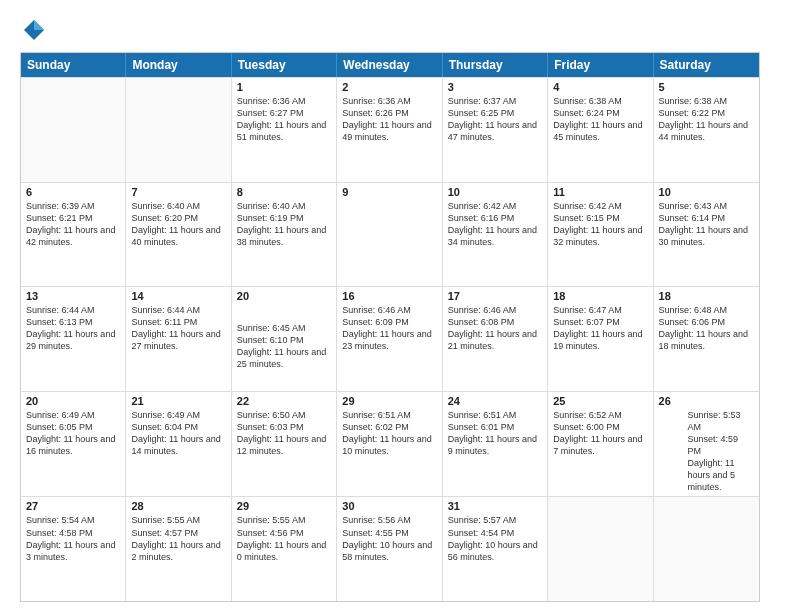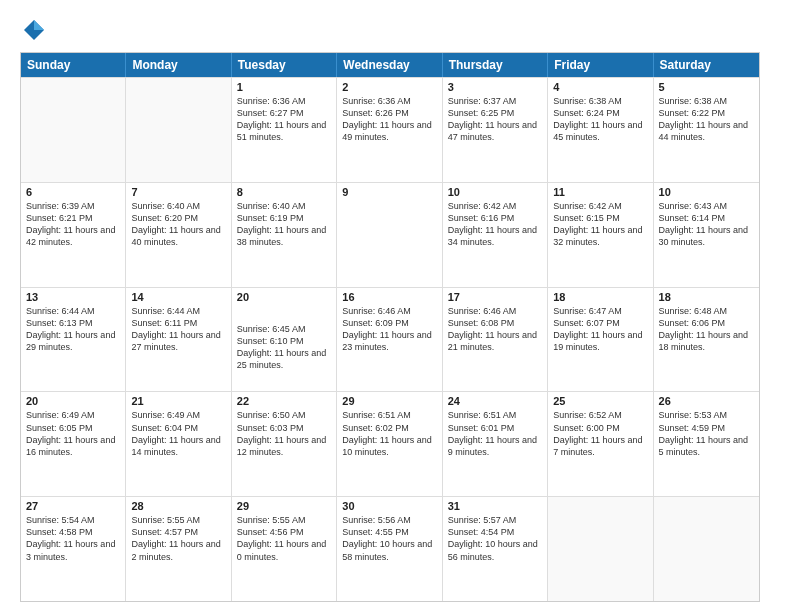--- a/index.html
+++ b/index.html
@@ -296,21 +296,21 @@
 Daylight: 11 hours and 9 minutes.</div>
           </div>
           <div class="cal-cell">
             <div class="day-num">25</div>
             <div class="cell-text" style="white-space: pre-line;">Sunrise: 6:52 AM
 Sunset: 6:00 PM
 Daylight: 11 hours and 7 minutes.</div>
           </div>
           <div class="cal-cell">
             <div class="day-num">26</div>
-            <div class="cell-text" style="white-space: pre-line;">Sunrise: 5:53 AM
+            <div class="cell-text" style="white-space: pre-line; margin-left: 29px;">Sunrise: 5:53 AM
 Sunset: 4:59 PM
 Daylight: 11 hours and 5 minutes.</div>
           </div>
         </div>
         <div class="cal-row">
           <div class="cal-cell">
             <div class="day-num">27</div>
             <div class="cell-text" style="white-space: pre-line;">Sunrise: 5:54 AM
 Sunset: 4:58 PM
 Daylight: 11 hours and 3 minutes.</div>

